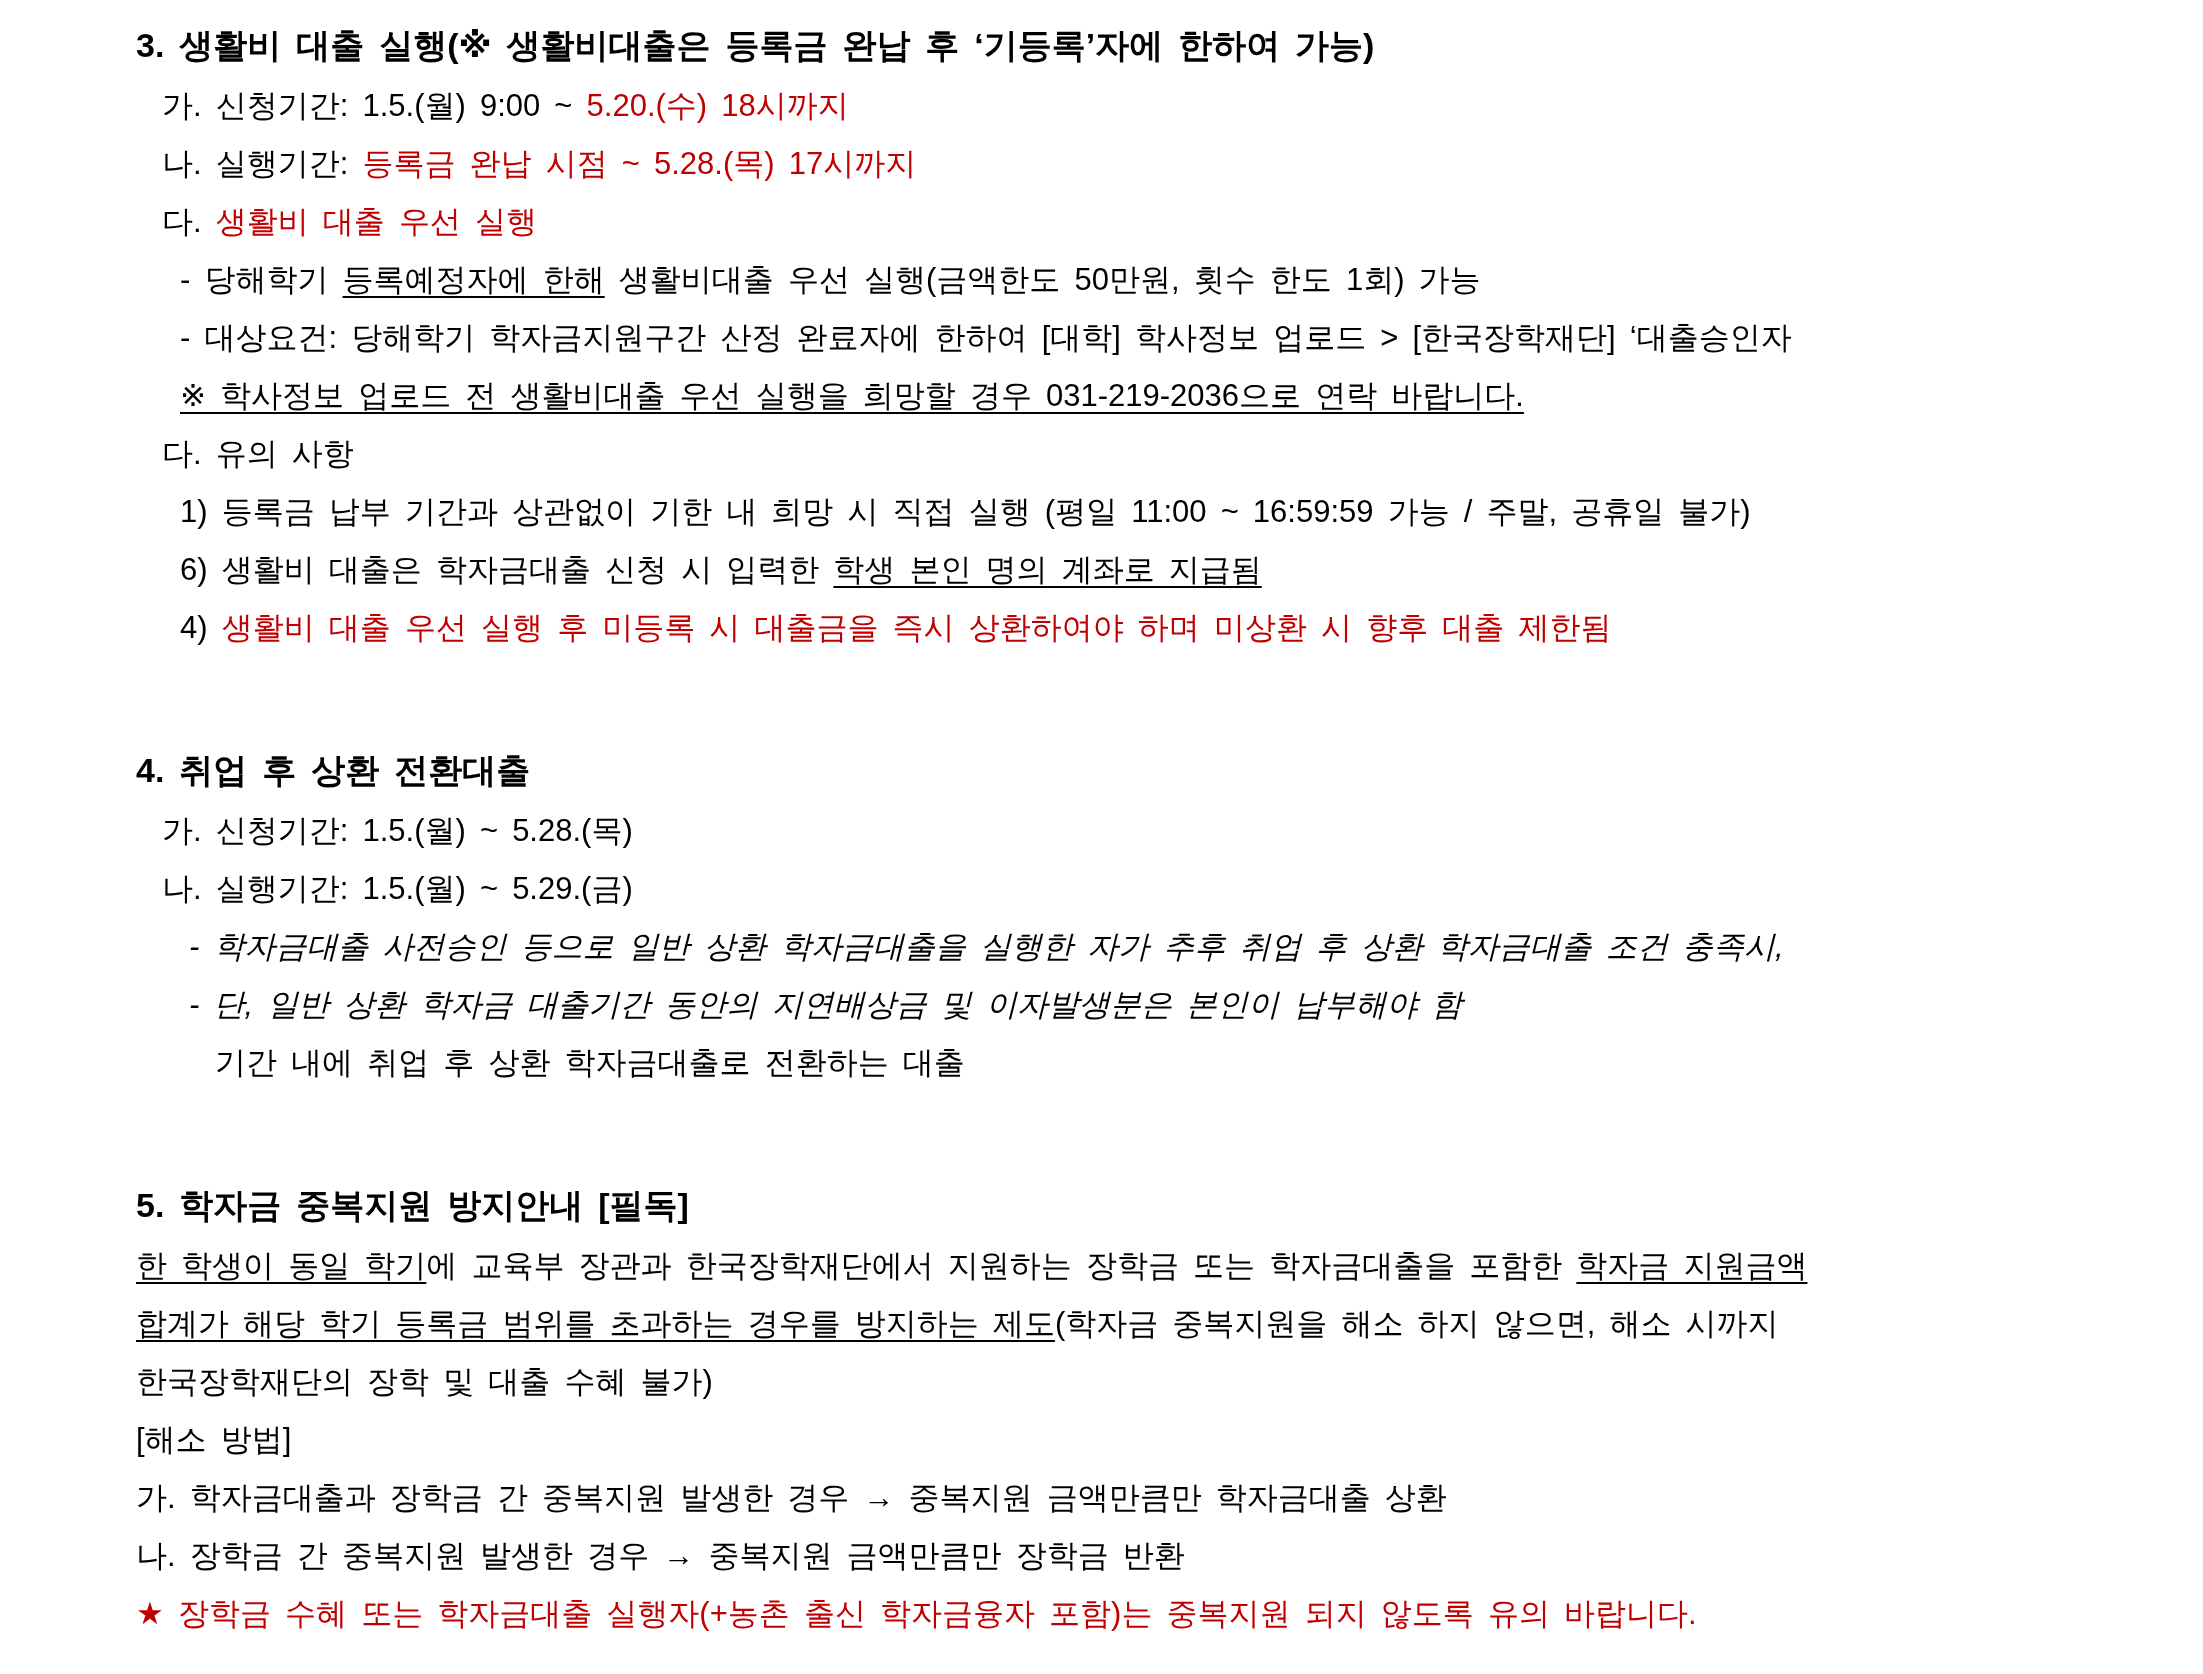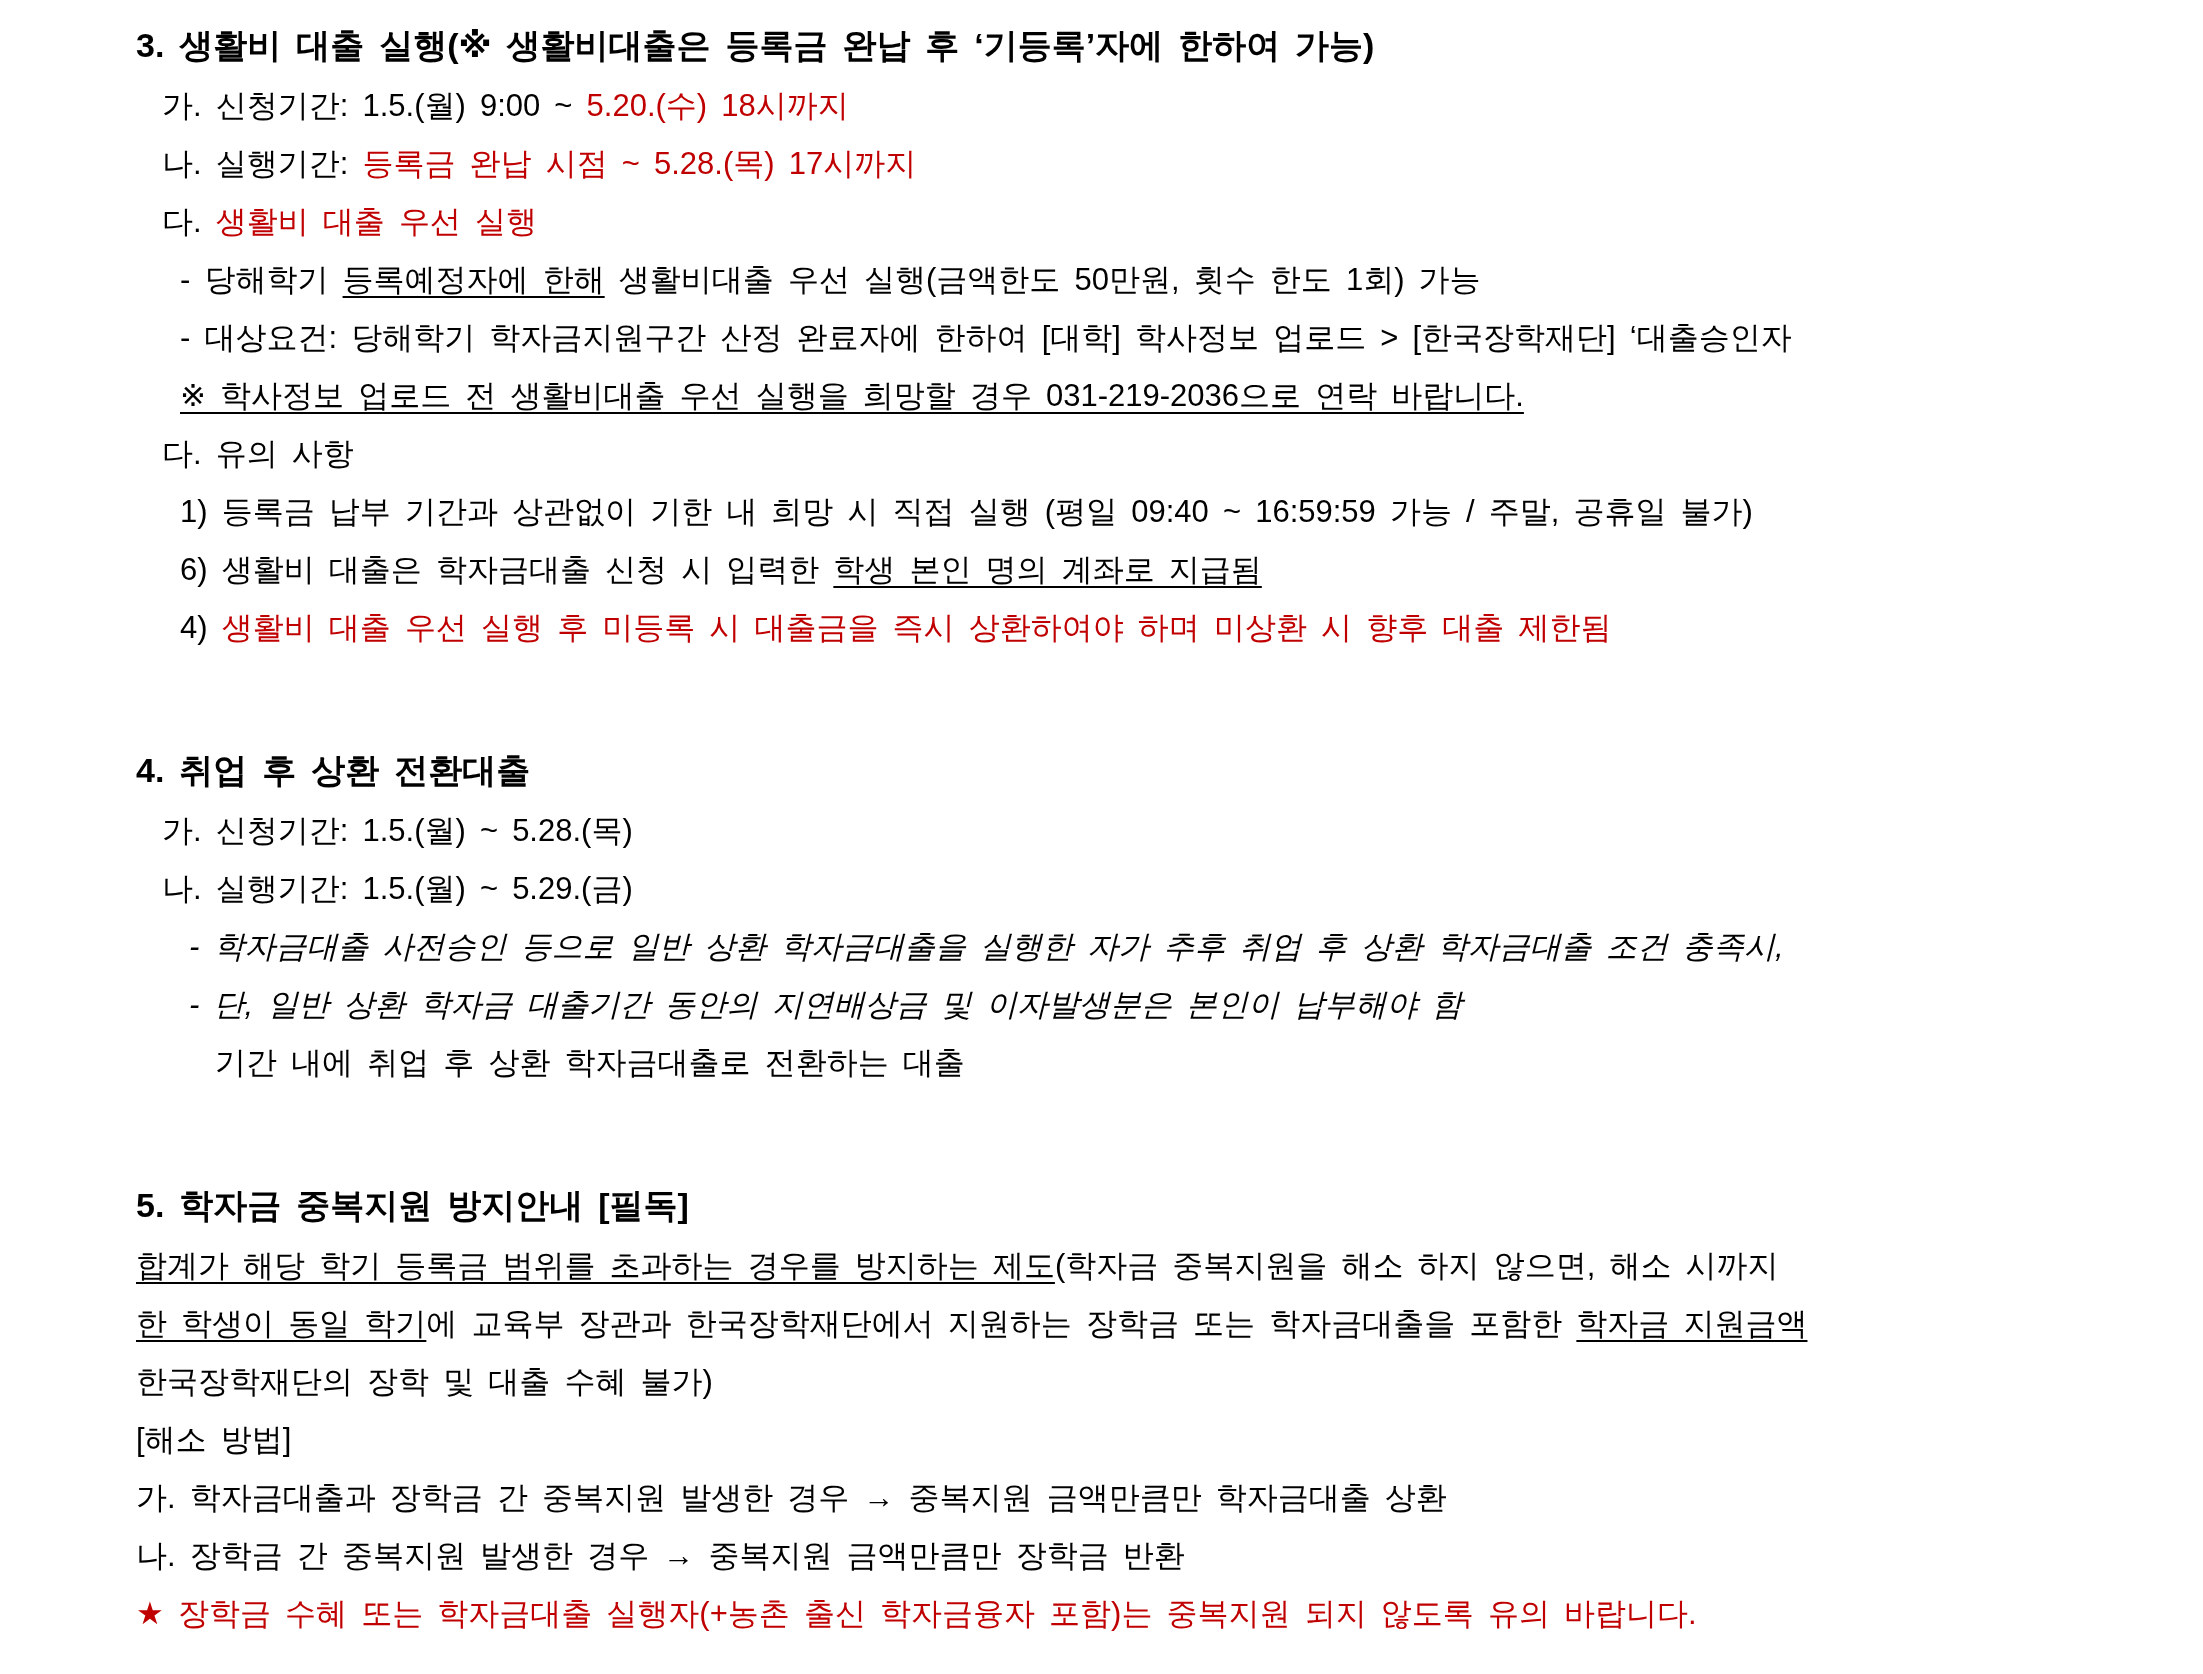--- a/index.html
+++ b/index.html
@@ -63,36 +63,36 @@
   <div class="doc">
       <section class="doc-section">
         <div class="doc-heading">3. 생활비 대출 실행(※ 생활비대출은 등록금 완납 후 ‘기등록’자에 한하여 가능)</div>
         <div class="doc-line indent-1"><span>가. 신청기간: 1.5.(월) 9:00 ~ </span><span class="seg-red">5.20.(수) 18시까지</span></div>
         <div class="doc-line indent-1"><span>나. 실행기간: </span><span class="seg-red">등록금 완납 시점 ~ 5.28.(목) 17시까지</span></div>
         <div class="doc-line indent-1"><span>다. </span><span class="seg-red">생활비 대출 우선 실행</span></div>
         <div class="doc-line indent-2"><span>- 당해학기 </span><span class="seg-underline">등록예정자에 한해</span><span> 생활비대출 우선 실행(금액한도 50만원, 횟수 한도 1회) 가능</span></div>
         <div class="doc-line indent-2"><span>- 대상요건: 당해학기 학자금지원구간 산정 완료자에 한하여 [대학] 학사정보 업로드 &gt; [한국장학재단] ‘대출승인자</span></div>
         <div class="doc-line indent-2"><span class="seg-underline">※ 학사정보 업로드 전 생활비대출 우선 실행을 희망할 경우 031-219-2036으로 연락 바랍니다.</span></div>
         <div class="doc-line indent-1"><span>다. 유의 사항</span></div>
-        <div class="doc-line indent-2"><span>1) 등록금 납부 기간과 상관없이 기한 내 희망 시 직접 실행 (평일 09:40 ~ 16:59:59 가능 / 주말, 공휴일 불가)</span></div>
+        <div class="doc-line indent-2"><span>1) 등록금 납부 기간과 상관없이 기한 내 희망 시 직접 실행 (평일 11:00 ~ 16:59:59 가능 / 주말, 공휴일 불가)</span></div>
         <div class="doc-line indent-2"><span>6) 생활비 대출은 학자금대출 신청 시 입력한 </span><span class="seg-underline">학생 본인 명의 계좌로 지급됨</span></div>
         <div class="doc-line indent-2"><span>4) </span><span class="seg-red">생활비 대출 우선 실행 후 미등록 시 대출금을 즉시 상환하여야 하며 미상환 시 향후 대출 제한됨</span></div>
       </section>
       <section class="doc-section">
         <div class="doc-heading">4. 취업 후 상환 전환대출</div>
         <div class="doc-line indent-1"><span>가. 신청기간: 1.5.(월) ~ 5.28.(목)</span></div>
         <div class="doc-line indent-1"><span>나. 실행기간: 1.5.(월) ~ 5.29.(금)</span></div>
         <div class="doc-line indent-2b"><span>- 학자금대출 사전승인 등으로 일반 상환 학자금대출을 실행한 자가 추후 취업 후 상환 학자금대출 조건 충족시,</span></div>
         <div class="doc-line indent-2b"><span>- 단, 일반 상환 학자금 대출기간 동안의 지연배상금 및 이자발생분은 본인이 납부해야 함</span></div>
         <div class="doc-line indent-3"><span>기간 내에 취업 후 상환 학자금대출로 전환하는 대출</span></div>
       </section>
       <section class="doc-section">
         <div class="doc-heading">5. 학자금 중복지원 방지안내 [필독]</div>
+        <div class="doc-line indent-0"><span class="seg-underline">한 학생이 동일 학기</span><span>에 교육부 장관과 한국장학재단에서 지원하는 장학금 또는 학자금대출을 포함한 </span><span class="seg-underline">학자금 지원금액</span></div>
         <div class="doc-line indent-0"><span class="seg-underline">합계가 해당 학기 등록금 범위를 초과하는 경우를 방지하는 제도</span><span>(학자금 중복지원을 해소 하지 않으면, 해소 시까지</span></div>
-        <div class="doc-line indent-0"><span class="seg-underline">한 학생이 동일 학기</span><span>에 교육부 장관과 한국장학재단에서 지원하는 장학금 또는 학자금대출을 포함한 </span><span class="seg-underline">학자금 지원금액</span></div>
         <div class="doc-line indent-0"><span>한국장학재단의 장학 및 대출 수혜 불가)</span></div>
         <div class="doc-line indent-0"><span>[해소 방법]</span></div>
         <div class="doc-line indent-0"><span>가. 학자금대출과 장학금 간 중복지원 발생한 경우 → 중복지원 금액만큼만 학자금대출 상환</span></div>
         <div class="doc-line indent-0"><span>나. 장학금 간 중복지원 발생한 경우 → 중복지원 금액만큼만 장학금 반환</span></div>
         <div class="doc-line indent-0"><span class="seg-red">★ </span><span class="seg-red">장학금 수혜 또는 학자금대출 실행자(+농촌 출신 학자금융자 포함)는 중복지원 되지 않도록 유의 바랍니다.</span></div>
       </section>
     </div>
 </div>
 
 

